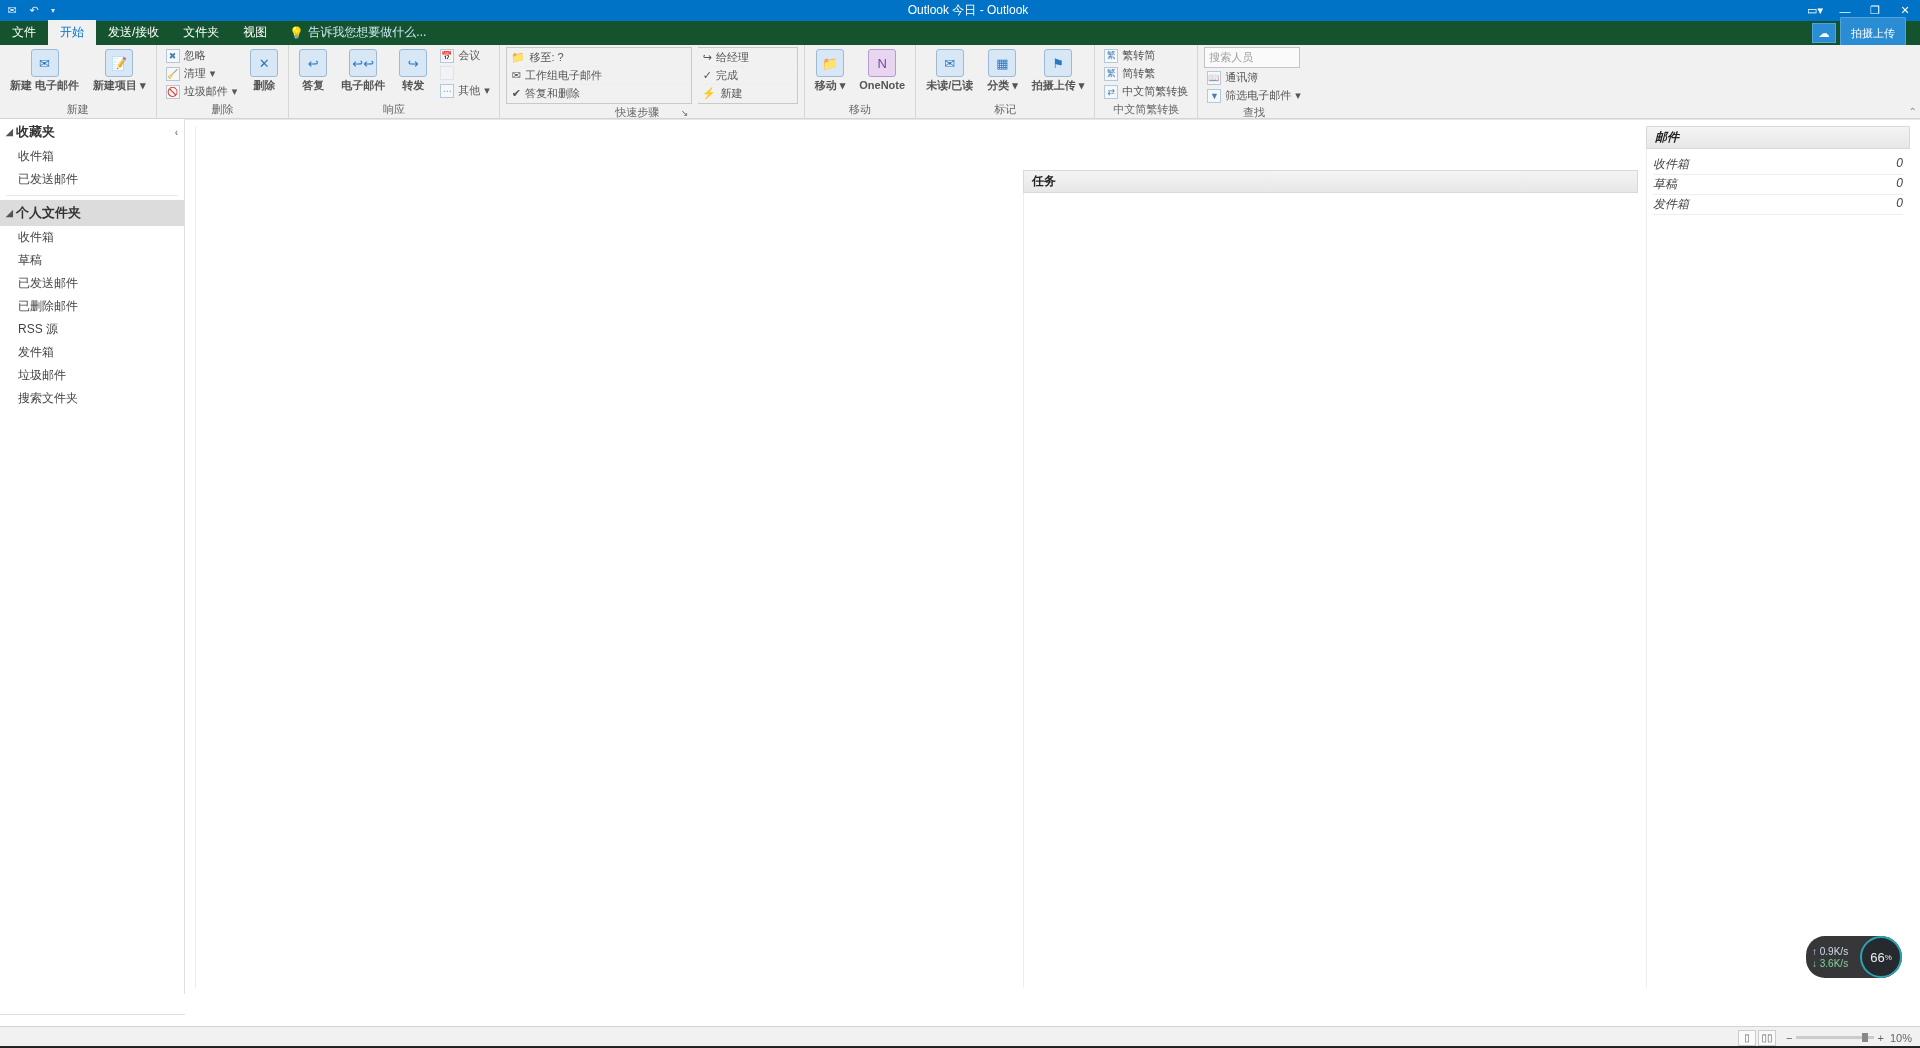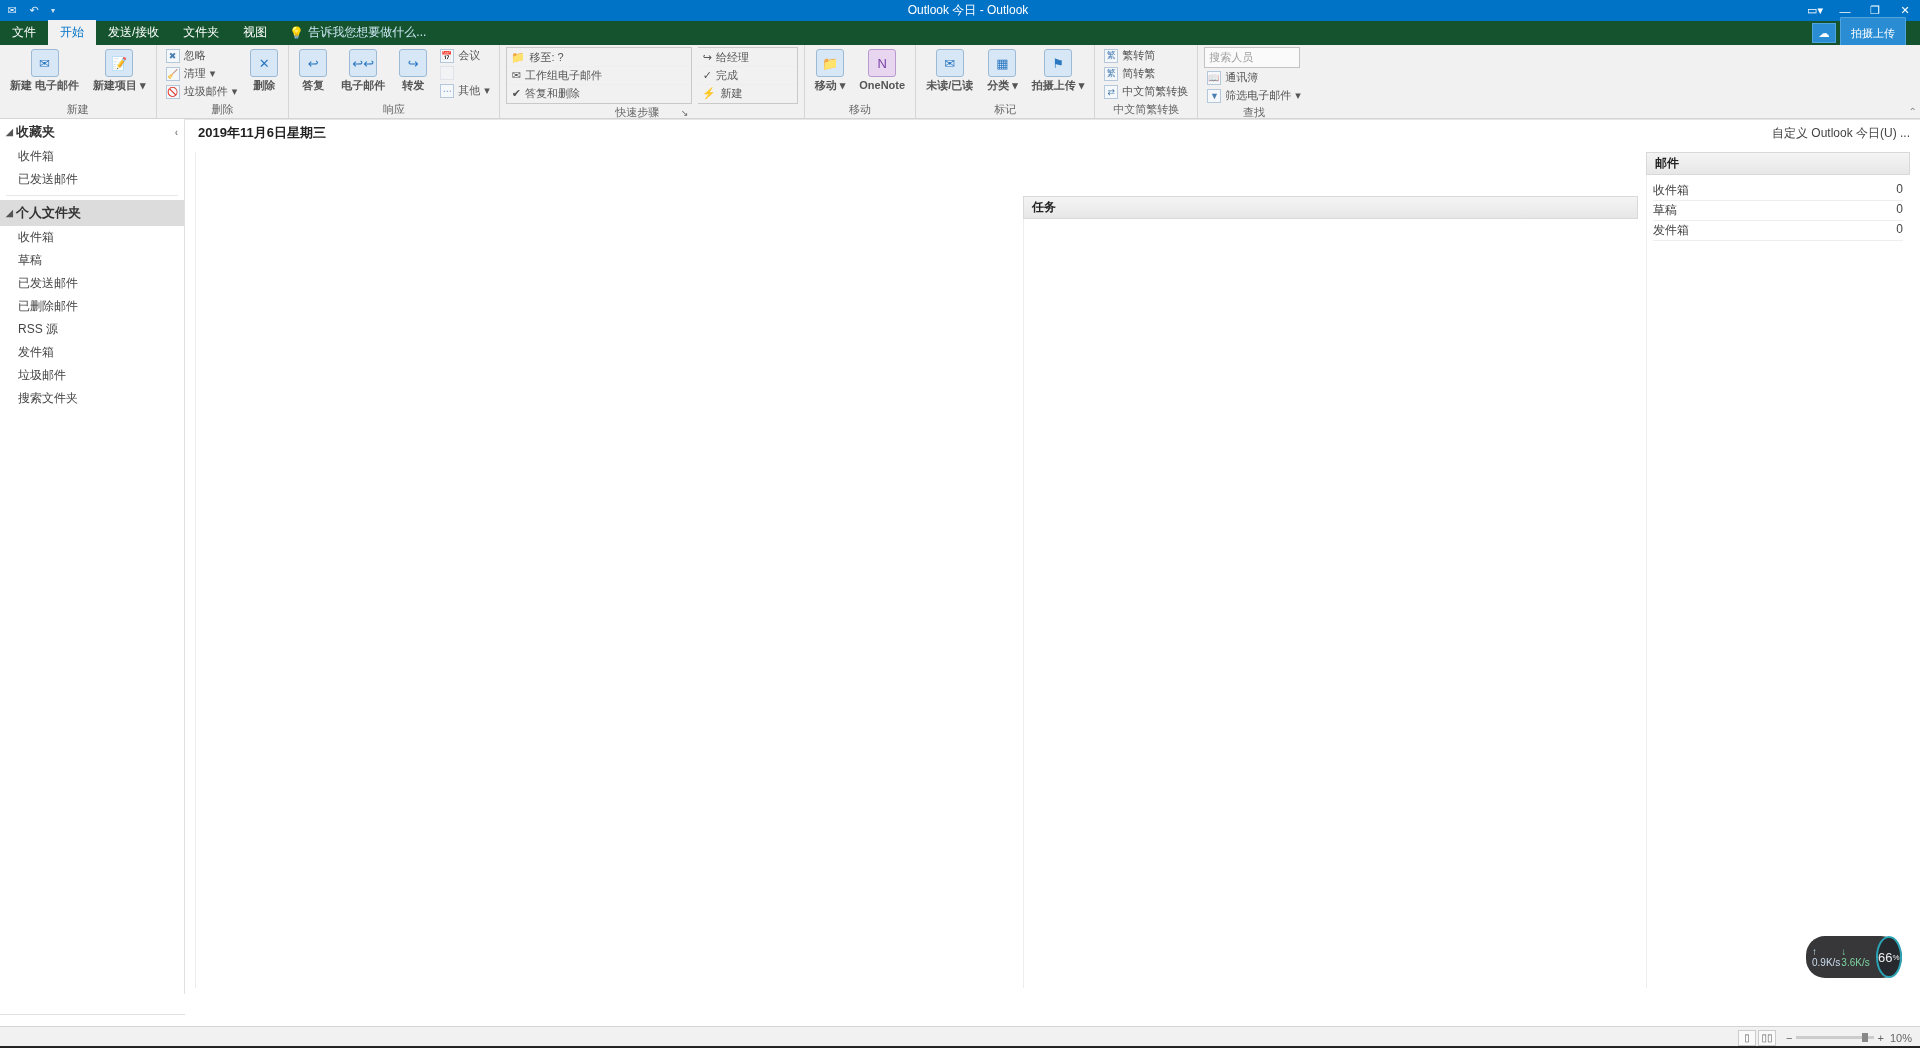--- a/index.html
+++ b/index.html
@@ -47,35 +47,35 @@
 .navbar { position: absolute; left: 0; bottom: 0; width: 185px; height: 34px; border-top: 1px solid #e0e0e0; display: flex; align-items: center; gap: 18px; padding: 0 12px; font-size: 14px; color: #666; background:#fff; }
 .navbar .mail { color: #0173c7; }
 .content { flex: 1; display: flex; flex-direction: column; border-top: 1px solid #e6e6e6; }
 .content .datebar { display: flex; align-items: center; padding: 4px 10px; font-size: 13px; color: #222; }
 .content .datebar .date { font-weight: bold; margin-left:3px; }
 .content .datebar .custom { margin-left: auto; font-size: 12px; color: #444; }
 .panels { display: flex; gap: 8px; padding: 6px 10px; flex: 1; }
 .panel { display: flex; flex-direction: column; }
 .panel.cal { flex: 1.2; }
 .panel.task { flex: .9; margin-top: 44px; }
-.panel.mail { width: 264px; }
+.panel.mail { width: 264px; font-style: italic; }
 .panel .phead { background: linear-gradient(#f4f4f4,#e7e7e7); border: 1px solid #d9d9d9; padding: 2px 8px; font-size: 12px; color: #222; font-weight: bold; }
 .panel .pbody { border-left: 1px solid #ededed; border-right: 1px solid #fff; flex:1; padding: 6px 6px; font-size: 12px; }
 .mailrow { display: flex; border-bottom: 1px solid #eee; padding: 1px 0; font-size: 12px; }
 .mailrow .mname { flex: 1; color: #444; }
 .mailrow .mcount { color: #444; }
 .statusbar { position: absolute; left: 0; right: 0; bottom: 0; height: 22px; background: #f1f1f1; border-top: 1px solid #d4d4d4; display: flex; align-items: center; font-size: 11px; color: #666; }
 .statusbar .views { margin-left: auto; display: flex; gap: 2px; padding-right: 4px; }
 .statusbar .vbtn { width: 18px; height: 16px; border: 1px solid #ccc; display: flex; align-items: center; justify-content: center; font-size: 10px; background: #fafafa; }
 .statusbar .zoomslider { width: 110px; display: flex; align-items: center; gap: 4px; padding: 0 6px; }
 .statusbar .zoomslider .rail { flex:1; height:3px; background:#ccc; position:relative; }
 .statusbar .zoomslider .rail .thumb{ position:absolute; right:6px; top:-3px; width:6px; height:9px; background:#888; }
 .statusbar .zoompct { padding-right: 8px; }
 .floatwidget { position: absolute; right: 18px; bottom: 70px; width: 96px; height: 42px; background: rgba(20,20,22,.85); border-radius: 20px 22px 22px 20px; display: flex; align-items: center; color:#cde; font-size:10px; }
-.floatwidget .net { display:flex; flex-direction:row; gap:1px; padding:0 6px; }
+.floatwidget .net { display:flex; flex-direction:column; gap:1px; padding:0 6px; }
 .floatwidget .circle { margin-left:auto; width:42px; height:42px; border-radius:50%; border:2px solid #2aa3b5; display:flex; align-items:center; justify-content:center; font-size:13px; color:#eee; background:#262a2e; }
 .floatwidget .circle .pct{ font-size:8px; }
 .taskbar { position: absolute; left:0; right:0; bottom: -4px; height: 6px; background: linear-gradient(#2a2a2a,#050505); }
 .pbody { min-height: 20px; }
 </style>
 </head>
 <body>
 
 <div class="titlebar">
   <div class="qat">
@@ -274,24 +274,20 @@
     <div class="fitem">草稿</div>
     <div class="fitem">已发送邮件</div>
     <div class="fitem">已删除邮件</div>
     <div class="fitem">RSS 源</div>
     <div class="fitem">发件箱</div>
     <div class="fitem">垃圾邮件</div>
     <div class="fitem">搜索文件夹</div>
   </div>
 
   <div class="content">
-    <div class="datebar">
-      <span class="date">2019年11月6日星期三</span>
-      <span class="custom">自定义 Outlook 今日(U) ...</span>
-    </div>
     <div class="panels">
       <div class="panel cal">
         <div class="pbody"></div>
       </div>
       <div class="panel task">
         <div class="phead">任务</div>
         <div class="pbody"></div>
       </div>
       <div class="panel mail">
         <div class="phead">邮件</div>

